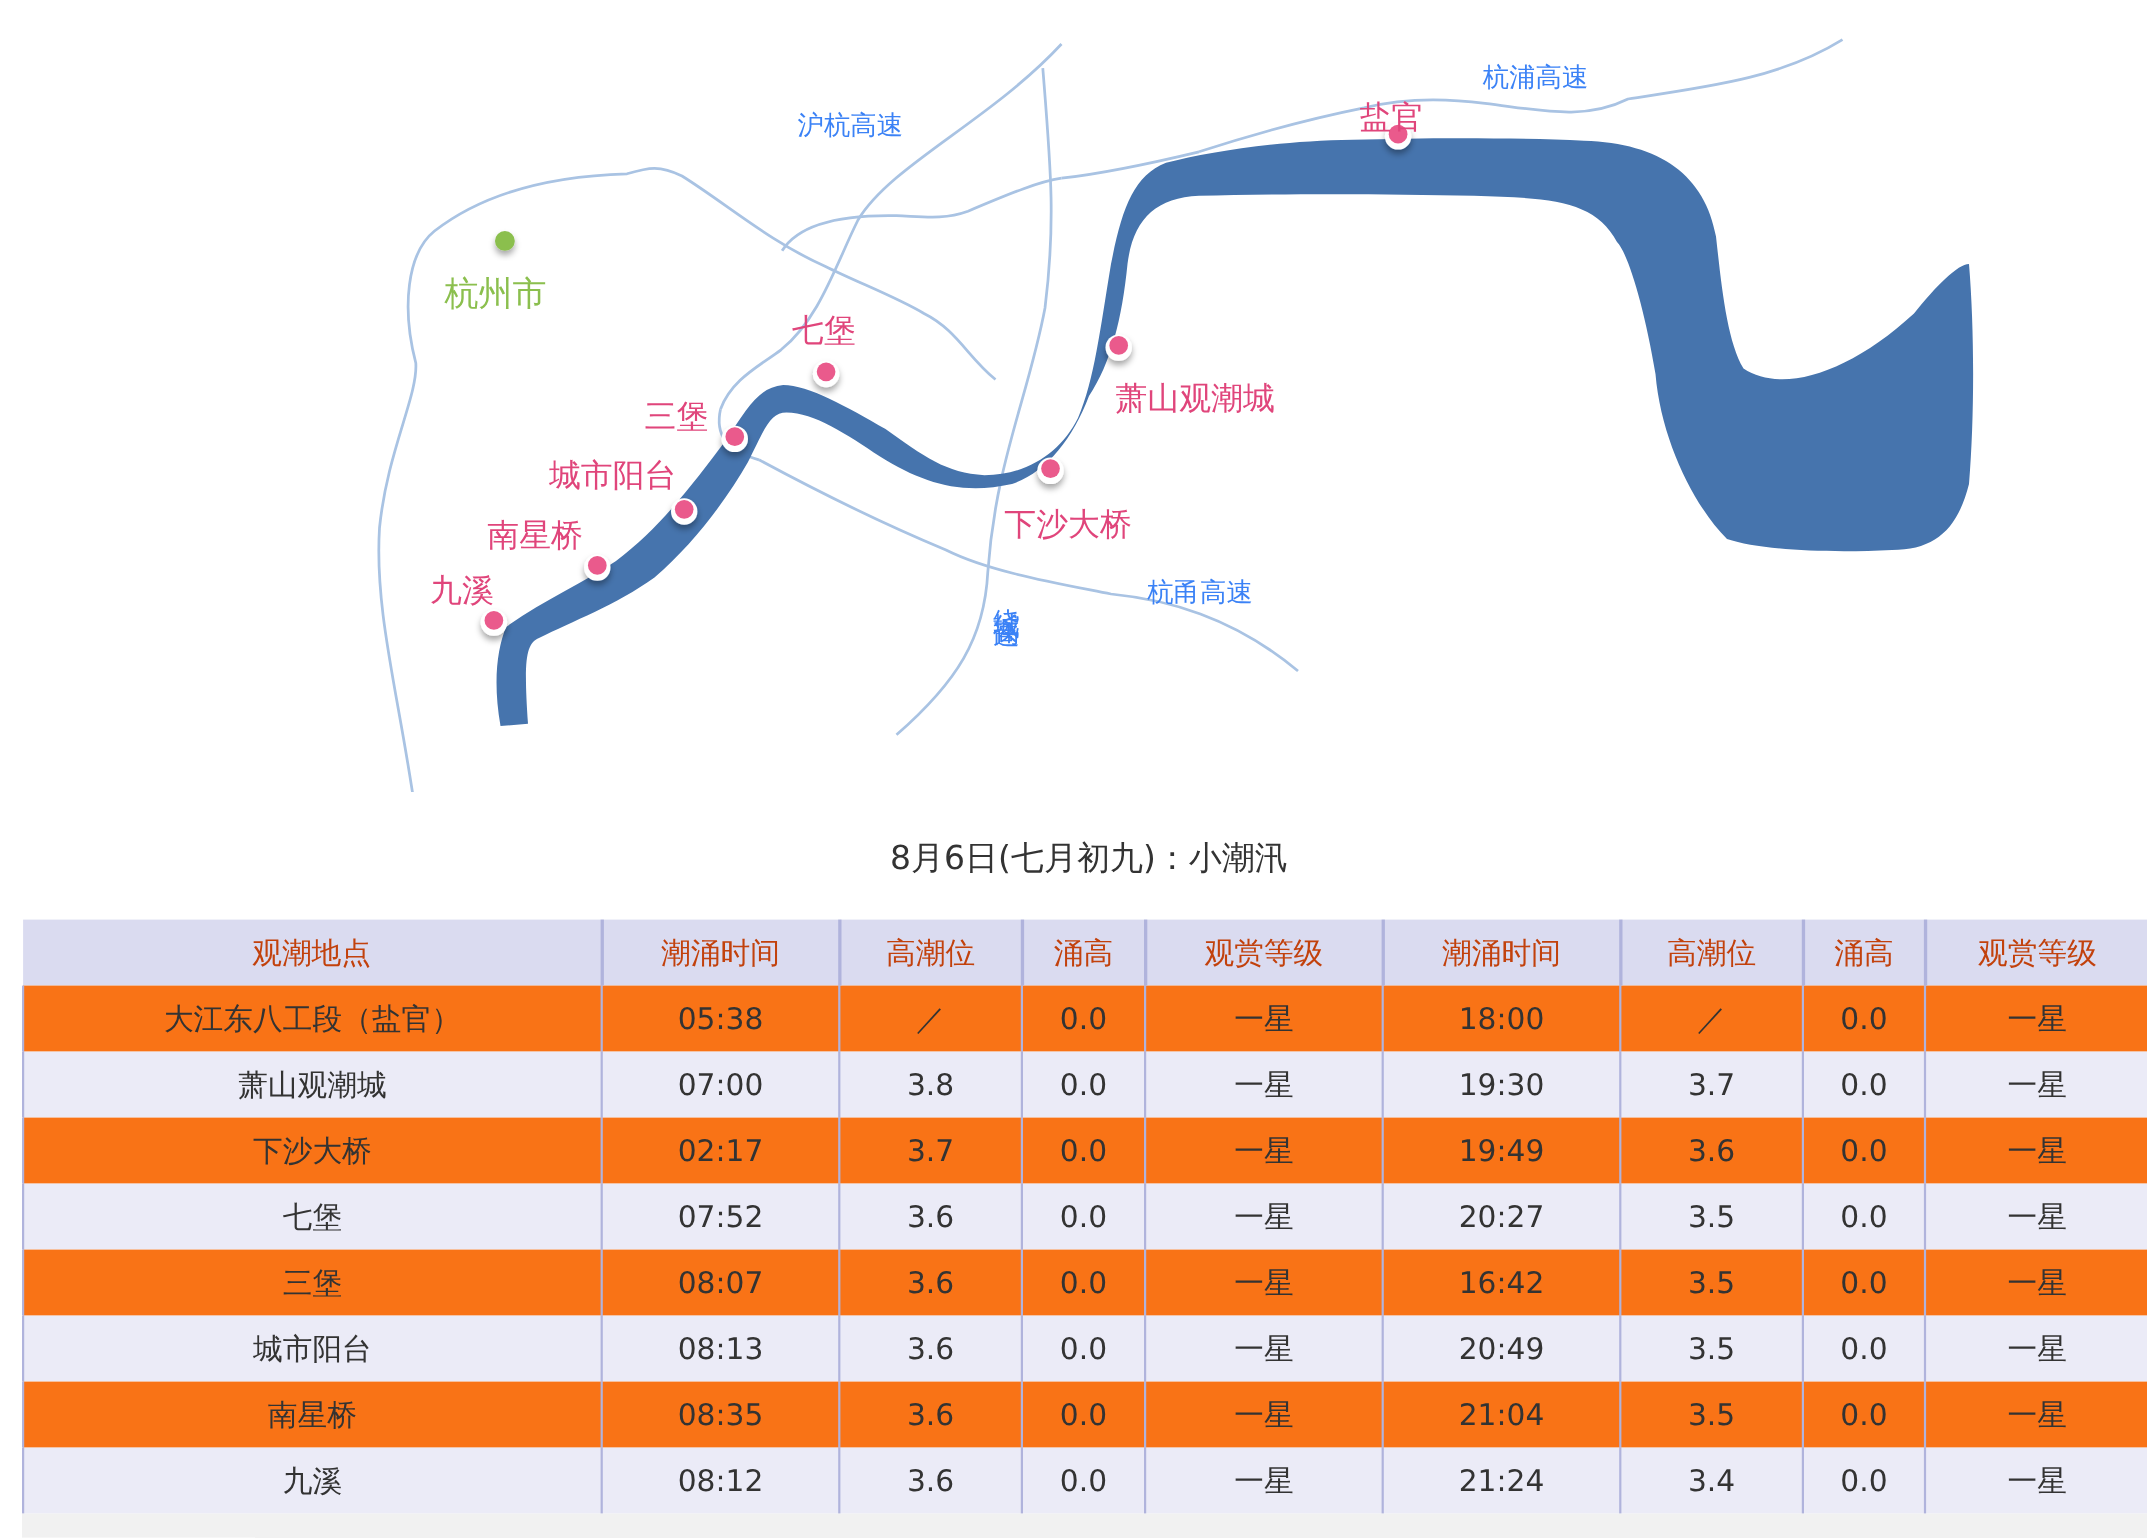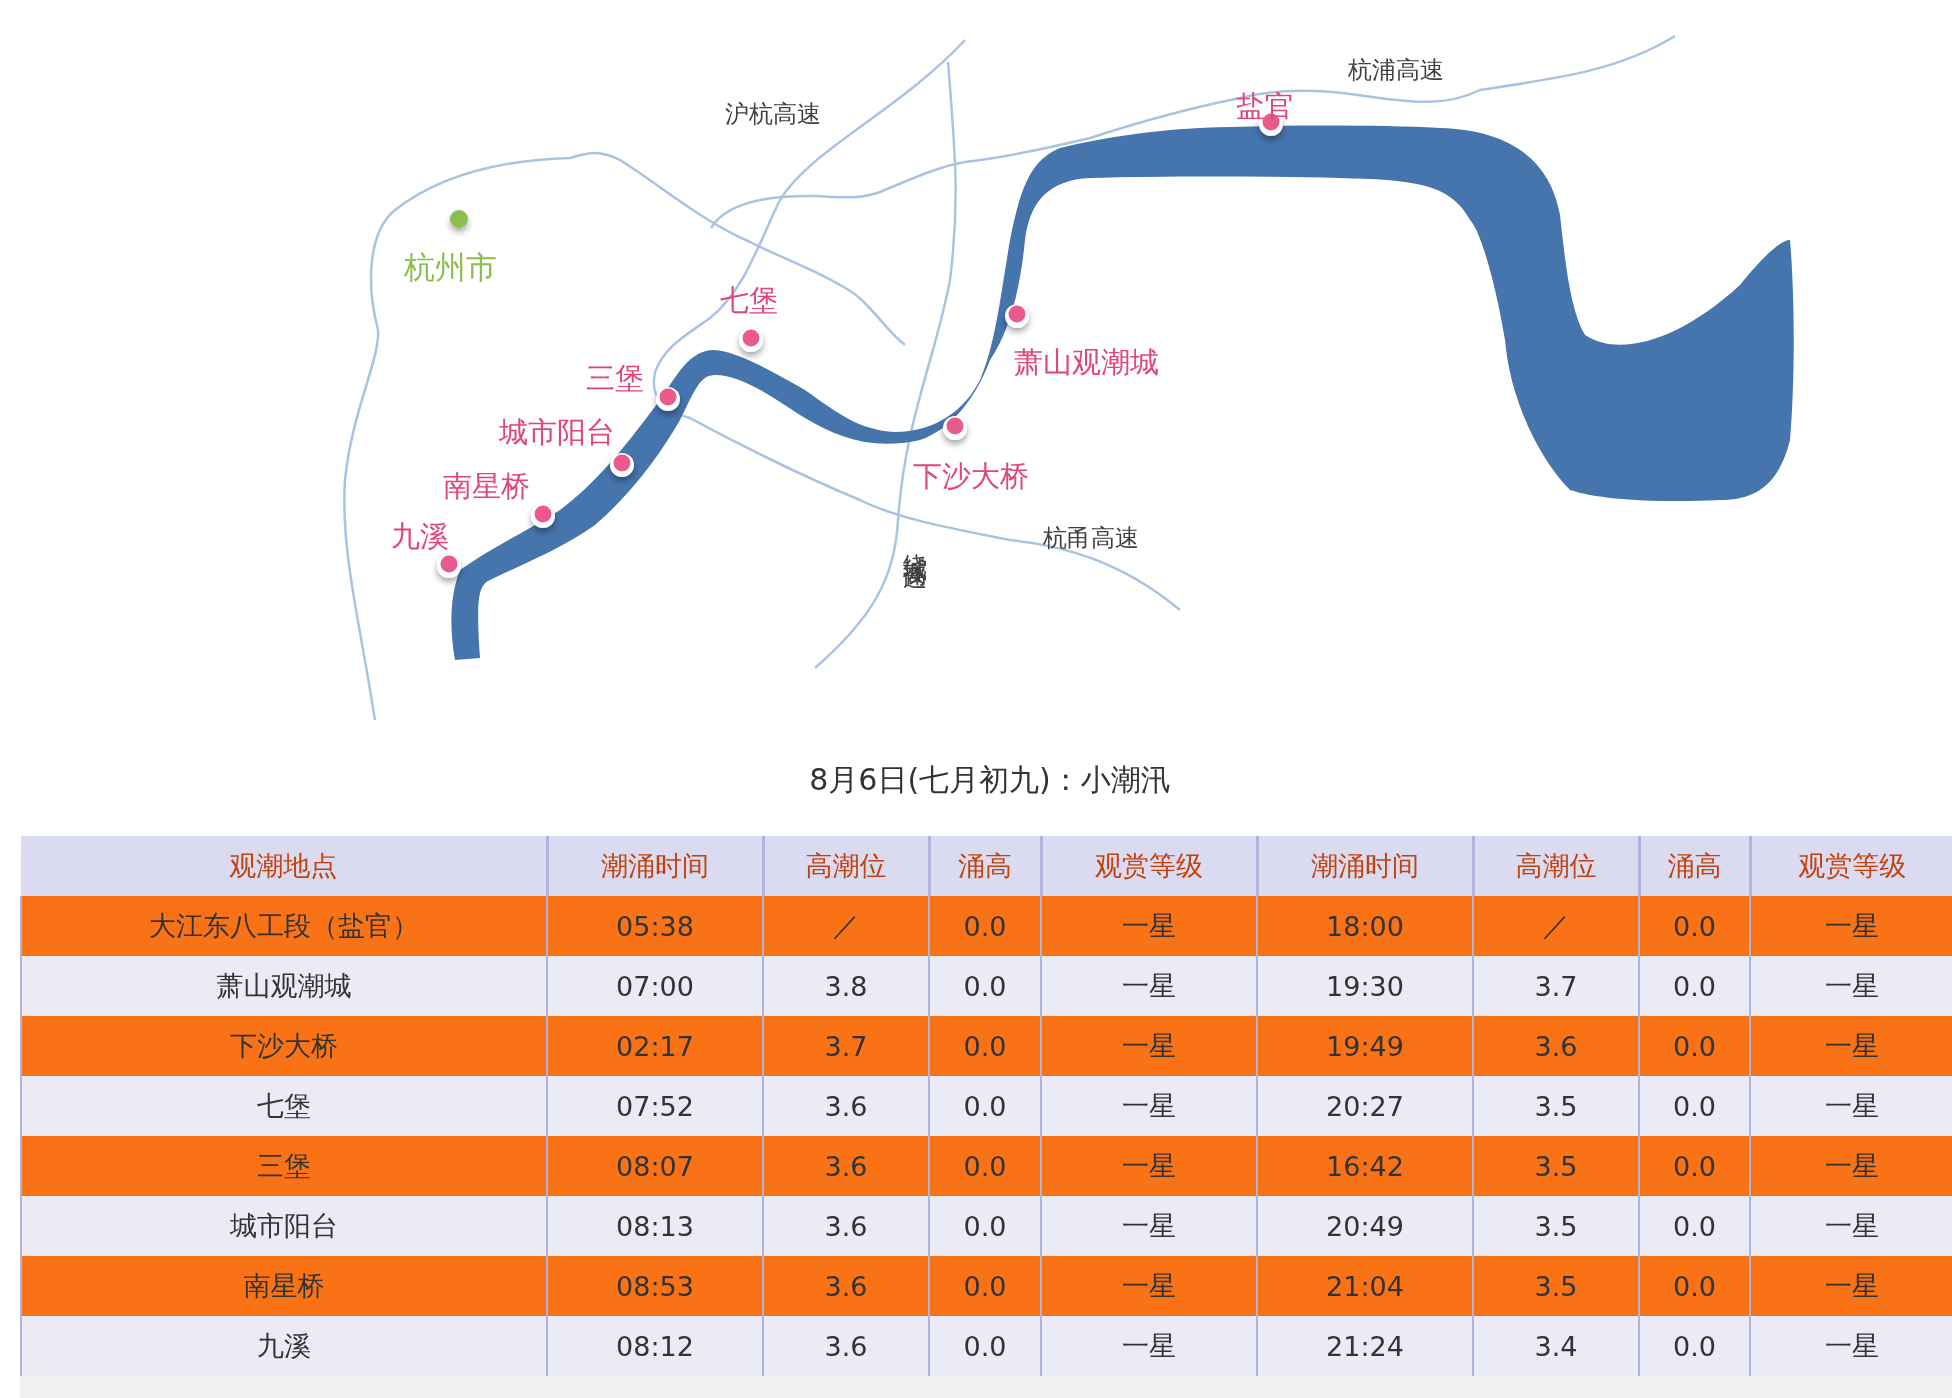--- a/index.html
+++ b/index.html
@@ -1,21 +1,21 @@
 <!DOCTYPE html>
 <html><head>
 <meta charset="utf-8">
 <style>
   html, body { margin: 0; padding: 0; background: #ffffff; }
   body { width: 1952px; height: 1398px; position: relative; overflow: hidden;
          font-family: "DejaVu Sans", "Liberation Sans", sans-serif; color: #333; }
   .map { position: absolute; left: 0; top: 0; width: 1952px; height: 720px; }
   .map svg { position: absolute; left: 0; top: 0; }
   .lbl { position: absolute; white-space: nowrap; line-height: 1; }
-  .lbl.road { color: #404040; font-size: 24px; }
+  .lbl.road { color: #3b82f6; font-size: 24px; }
   .lbl.road.vertical { writing-mode: vertical-rl; letter-spacing: 4px; }
   .lbl.site { color: #e0457b; font-size: 29px; }
   .lbl.city { color: #8bbf4e; font-size: 31px; }
   .title { position: absolute; left: 0; width: 1980px; top: 760px; text-align: center;
            font-size: 30px; color: #333; }
   .tbl { position: absolute; left: 20px; top: 836px; width: 1932px; border-collapse: collapse;
          table-layout: fixed; }
   .tbl th { background: #dadbf0; height: 60px; font-weight: normal; font-size: 27px; color: #c2410c;
             border-left: 3px solid #b0b3dc; padding: 0; }
   .tbl th:first-child { border-left: none; }
@@ -191,21 +191,21 @@
       <td>3.6</td>
       <td>0.0</td>
       <td>一星</td>
       <td>20:49</td>
       <td>3.5</td>
       <td>0.0</td>
       <td>一星</td>
     </tr>
     <tr class="norm">
       <td>南星桥</td>
-      <td>08:53</td>
+      <td>08:35</td>
       <td>3.6</td>
       <td>0.0</td>
       <td>一星</td>
       <td>21:04</td>
       <td>3.5</td>
       <td>0.0</td>
       <td>一星</td>
     </tr>
     <tr class="alt">
       <td>九溪</td>

